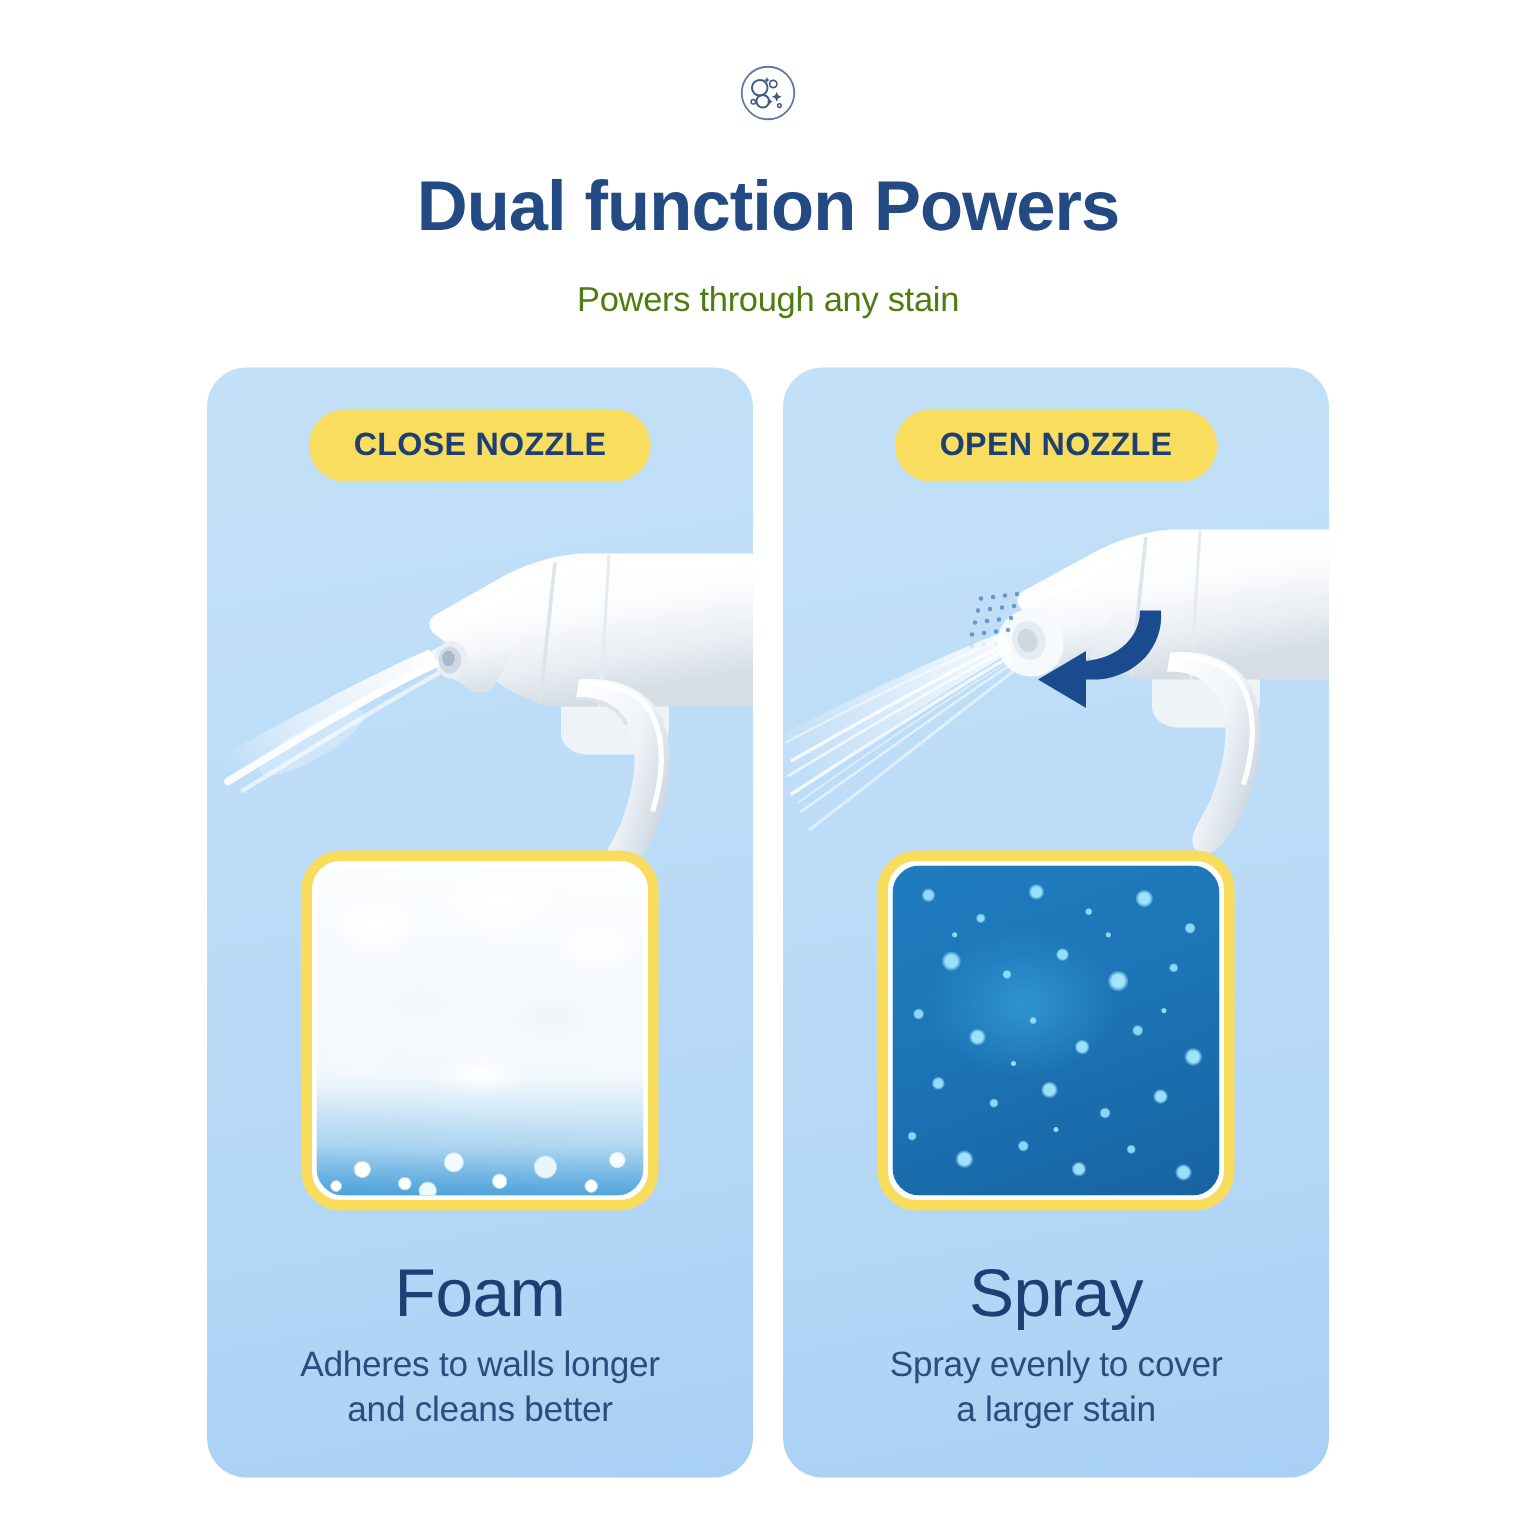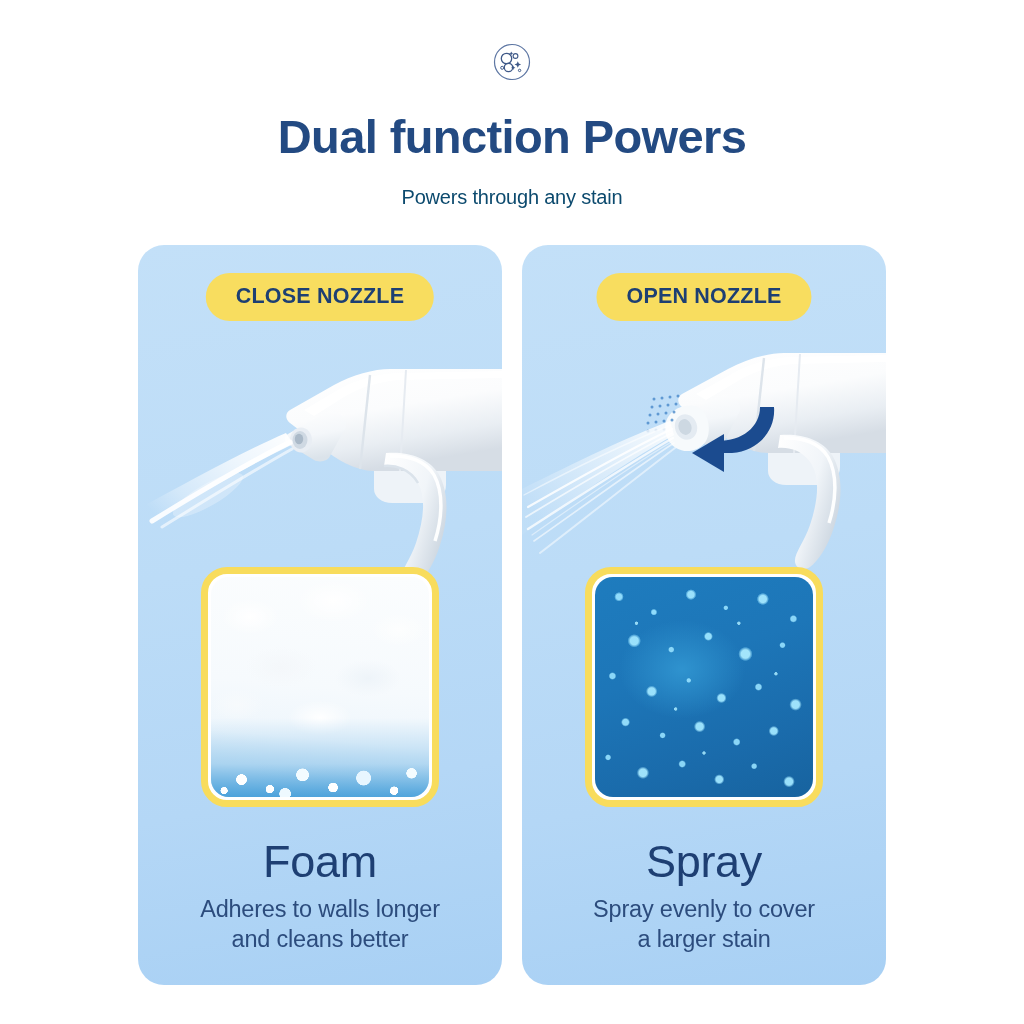--- a/index.html
+++ b/index.html
@@ -41,23 +41,23 @@
     color: #234a82;
     line-height: 1.05;
     white-space: nowrap;
   }
 
   .page-subtitle {
     position: absolute;
     left: 0; right: 0;
     top: 186px;
     text-align: center;
-    font-size: 20px;
+    font-size: 23px;
     font-weight: normal;
-    color: #0c4a6e;
+    color: #4d7c0f;
     letter-spacing: -0.2px;
     white-space: nowrap;
   }
 
   
   .panel {
     position: absolute;
     top: 245px;
     width: 364px;
     height: 740px;

